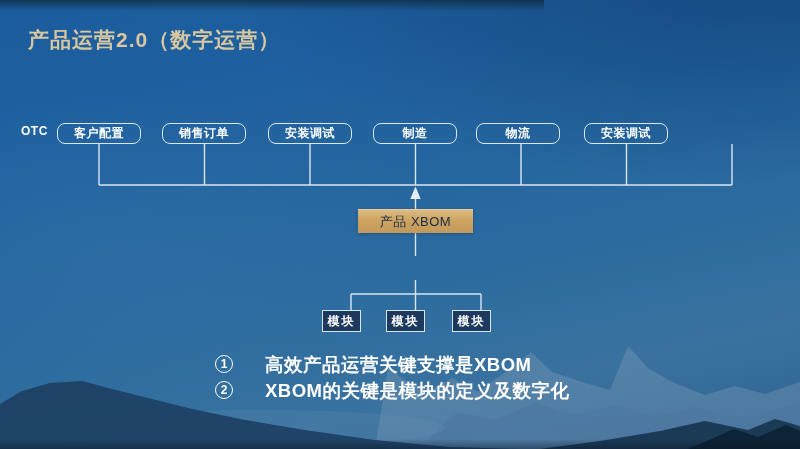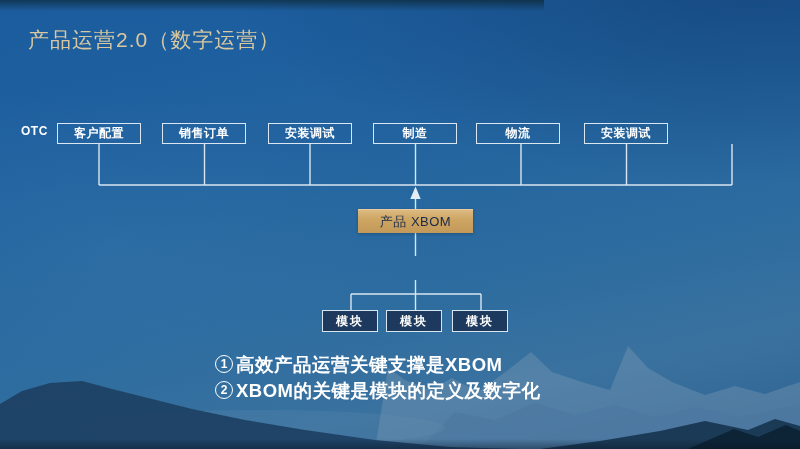--- a/index.html
+++ b/index.html
@@ -16,66 +16,66 @@
   .top-vignette{
     position:absolute;top:0;left:0;width:68%;height:11px;
     background:linear-gradient(to bottom, rgba(6,20,14,0.5), rgba(6,20,14,0));
     pointer-events:none;
   }
   .mountains{position:absolute;left:0;top:0;width:800px;height:449px;z-index:1;}
   .content{position:absolute;left:0;top:0;width:800px;height:449px;z-index:2;}
 
   .title{
     position:absolute;left:28px;top:26px;
-    font-size:21px;font-weight:normal;color:#d9c89f;letter-spacing:1px;
+    font-size:21px;font-weight:bold;color:#d9c89f;letter-spacing:1px;
   }
   .otc{
     position:absolute;left:21px;top:124px;
     font-size:12px;font-weight:bold;color:#ffffff;letter-spacing:0.5px;
   }
   .pill{
     position:absolute;top:123px;width:84px;height:21px;
-    border:1.5px solid rgba(234,242,248,0.92);border-radius:0;
+    border:1.5px solid rgba(234,242,248,0.92);border-radius:8px;
     box-sizing:border-box;
     display:flex;align-items:center;justify-content:center;
     color:#fff;font-size:12px;font-weight:bold;letter-spacing:0.5px;
     white-space:nowrap;
   }
   .pill.p0{left:57px}.pill.p1{left:162px}.pill.p2{left:268px}
   .pill.p3{left:373px}.pill.p4{left:476px}.pill.p5{left:584px}.pill.p6{left:690px}
 
   .goldbox{
     position:absolute;left:358px;width:115px;height:24px;
     background:linear-gradient(180deg,#dcba82 0%,#cda460 45%,#c3995a 100%);
     border-top:1px solid #e8ccA0;
     box-sizing:border-box;
     display:flex;align-items:center;justify-content:center;
     color:#18294a;font-size:13px;font-weight:normal;letter-spacing:0.5px;
     box-shadow:0 1px 3px rgba(0,20,40,0.25);
   }
   .xbom{top:209px}.mdb{top:256px}
 
   .module{
-    position:absolute;top:310px;width:56px;height:22px;
+    position:absolute;top:310px;width:39px;height:22px;
     background:#1d3a5e;border:1px solid #d8e6f0;box-sizing:border-box;
     display:flex;align-items:center;justify-content:center;
     color:#fff;font-size:12px;font-weight:bold;letter-spacing:2px;
   }
   .module.m0{left:322px}.module.m1{left:386px}.module.m2{left:452px}
 
   .notes{position:absolute;left:215px;top:351px;}
   .note-row{display:flex;align-items:center;height:26px;}
   .note-num{
     width:18px;height:18px;border:1.6px solid #fff;border-radius:50%;
     box-sizing:border-box;flex:0 0 18px;
     display:flex;align-items:center;justify-content:center;
     color:#fff;font-size:12px;font-weight:bold;
   }
   .note-text{
-    margin-left:3px;color:#fff;font-size:18.5px;font-weight:bold;
+    margin-left:32px;color:#fff;font-size:18.5px;font-weight:bold;
     letter-spacing:0.5px;white-space:nowrap;
   }
   .bottom-shade{
     position:absolute;left:0;bottom:0;width:100%;height:10px;
     background:linear-gradient(to top, rgba(8,22,38,0.45), rgba(8,22,38,0));
     z-index:3;pointer-events:none;
   }
 </style>
 </head>
 <body>

